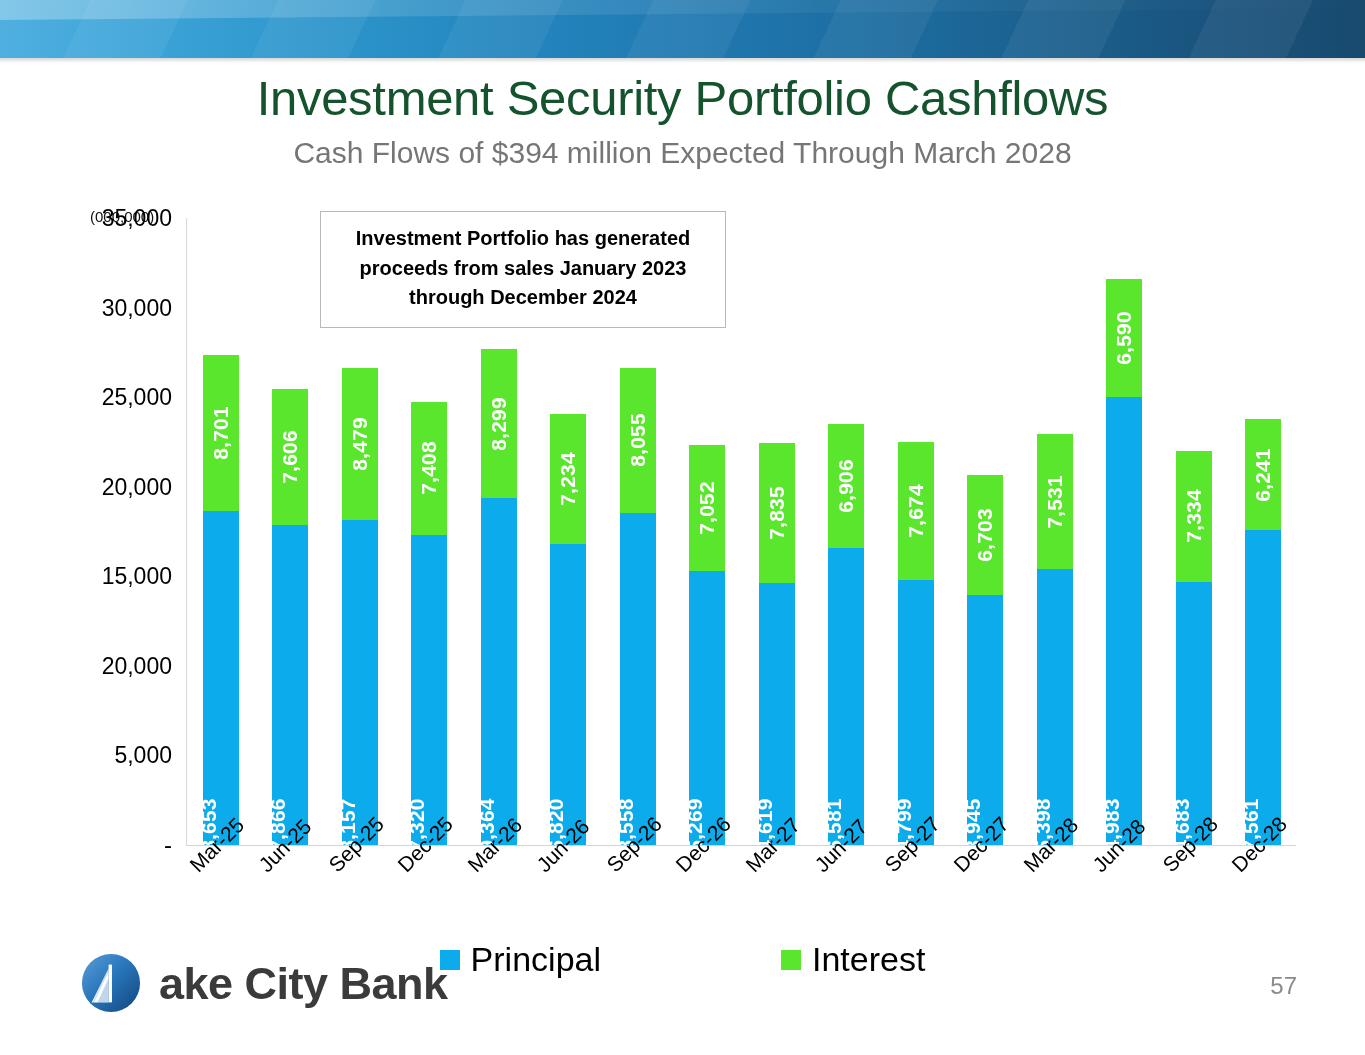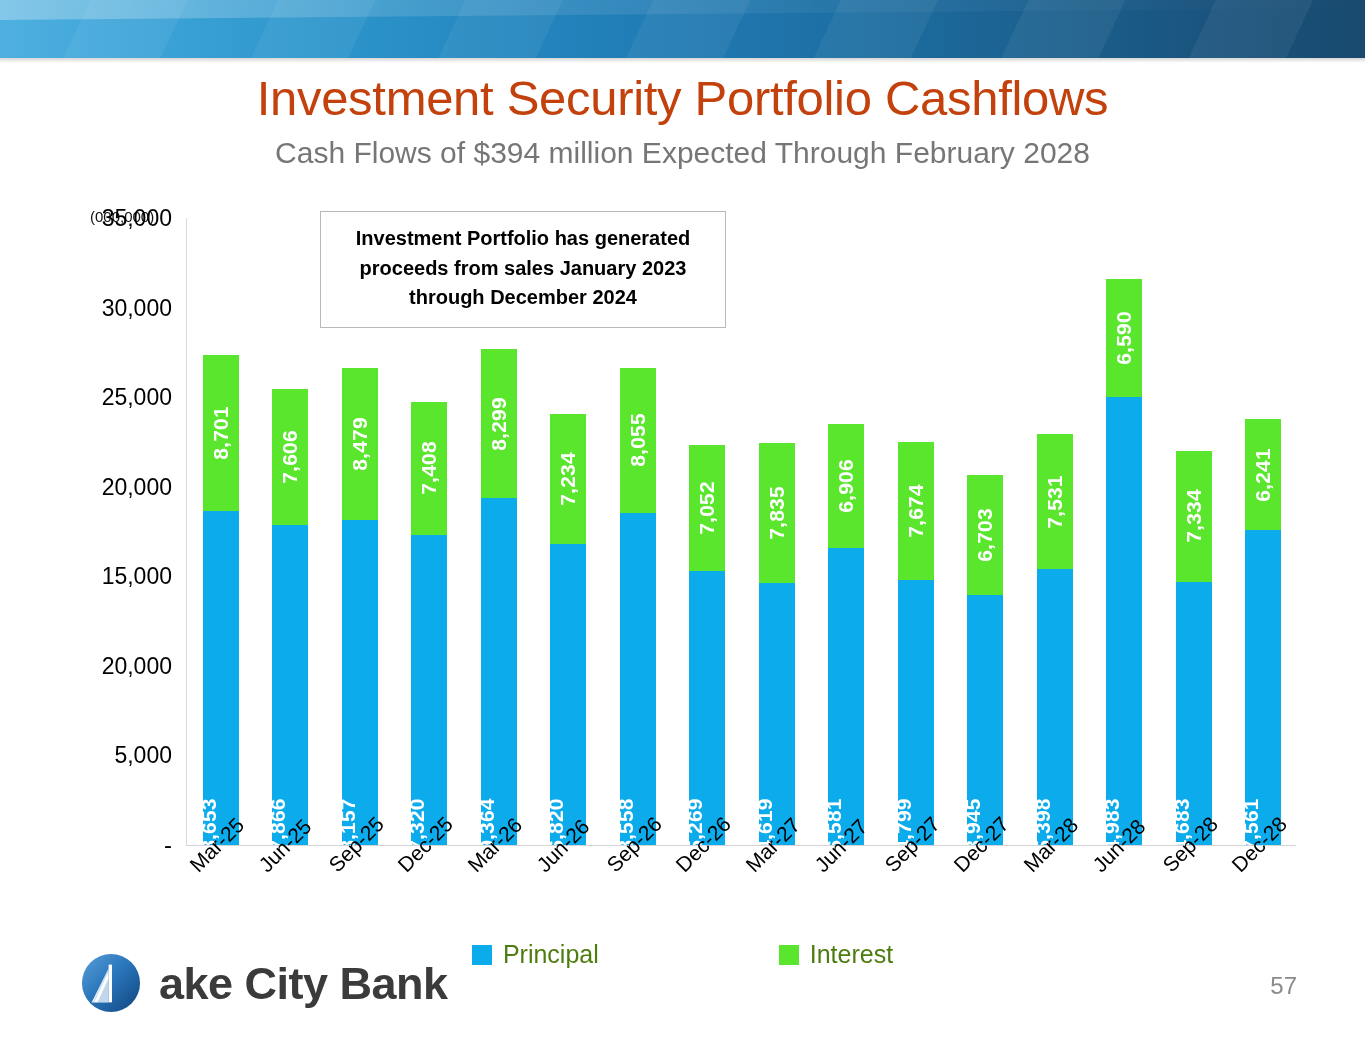--- a/index.html
+++ b/index.html
@@ -60,21 +60,21 @@
     top: 58px; left: 0;
     width: 1365px; height: 5px;
     background: linear-gradient(180deg, rgba(0,0,0,0.16), rgba(0,0,0,0));
   }
 
   
   .title {
     position: absolute;
     top: 70px; left: 0; width: 1365px;
     text-align: center;
-    color: #c2410c;
+    color: #14532d;
     font-size: 49px;
     font-weight: 400;
     letter-spacing: -0.3px;
     white-space: nowrap;
   }
   .subtitle {
     position: absolute;
     top: 136px; left: 0; width: 1365px;
     text-align: center;
     color: #767676;
@@ -212,21 +212,21 @@
     width: 1365px;
     display: flex;
     justify-content: center;
     align-items: center;
     gap: 180px;
   }
   .legend-item { display: flex; align-items: center; gap: 11px; }
   .legend-swatch { width: 20px; height: 20px; display: block; }
   .legend-swatch.principal { background: #0BABEC; }
   .legend-swatch.interest  { background: #5AE62D; }
-  .legend-text { font-size: 25px; color: #4d7c0f; }
+  .legend-text { font-size: 34px; color: #000000; }
 
   
   .logo {
     position: absolute;
     left: 80px; top: 952px;
     display: flex; align-items: center; gap: 21px;
   }
   .logo-mark { width: 62px; height: 62px; display: block; margin-right: -4px; }
   .logo-text {
     font-size: 45px;
@@ -248,21 +248,21 @@
 
 <div class="slide">
 
   <div class="banner">
     <div class="banner-stripes"></div>
     <div class="banner-diag-top"></div>
   </div>
   <div class="banner-shadow"></div>
 
   <div class="title">Investment Security Portfolio Cashflows</div>
-  <div class="subtitle">Cash Flows of $394 million Expected Through February 2028</div>
+  <div class="subtitle">Cash Flows of $394 million Expected Through March 2028</div>
 
   <div class="chart-area">
     <div class="units-label">(000,000)</div>
     <div class="y-axis" id="y-axis">
         <div class="y-tick" style="top: 28px;">35,000</div>
         <div class="y-tick" style="top: 117.571px;">30,000</div>
         <div class="y-tick" style="top: 207.143px;">25,000</div>
         <div class="y-tick" style="top: 296.714px;">20,000</div>
         <div class="y-tick" style="top: 386.286px;">15,000</div>
         <div class="y-tick" style="top: 475.857px;">20,000</div>

